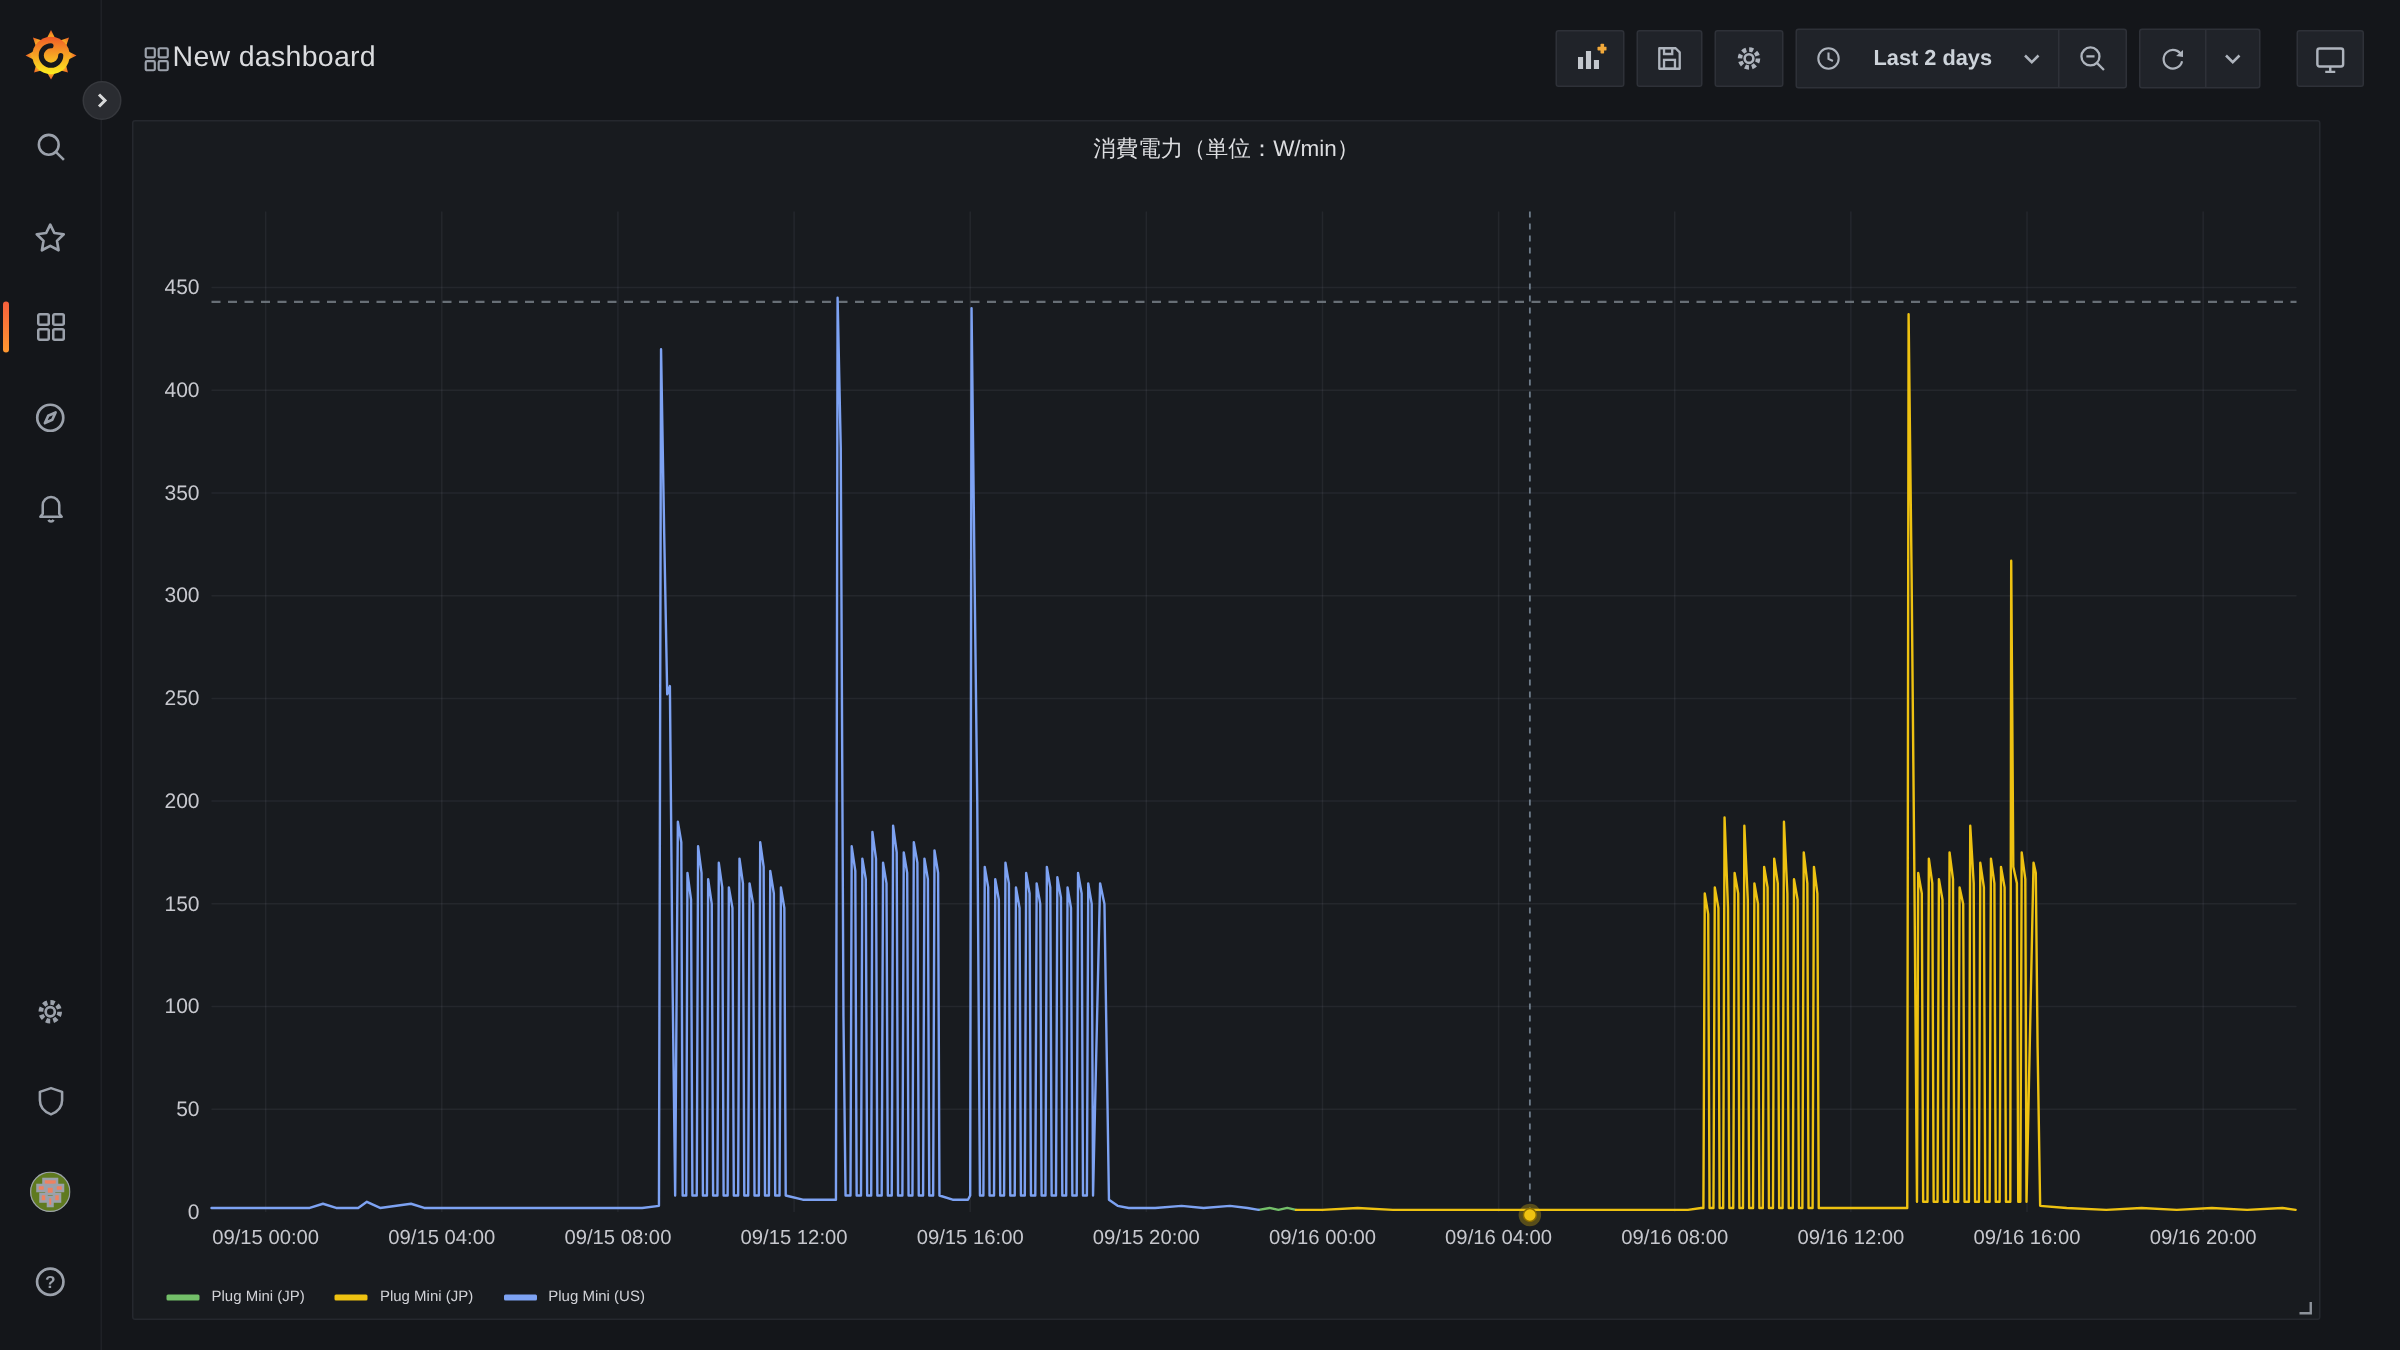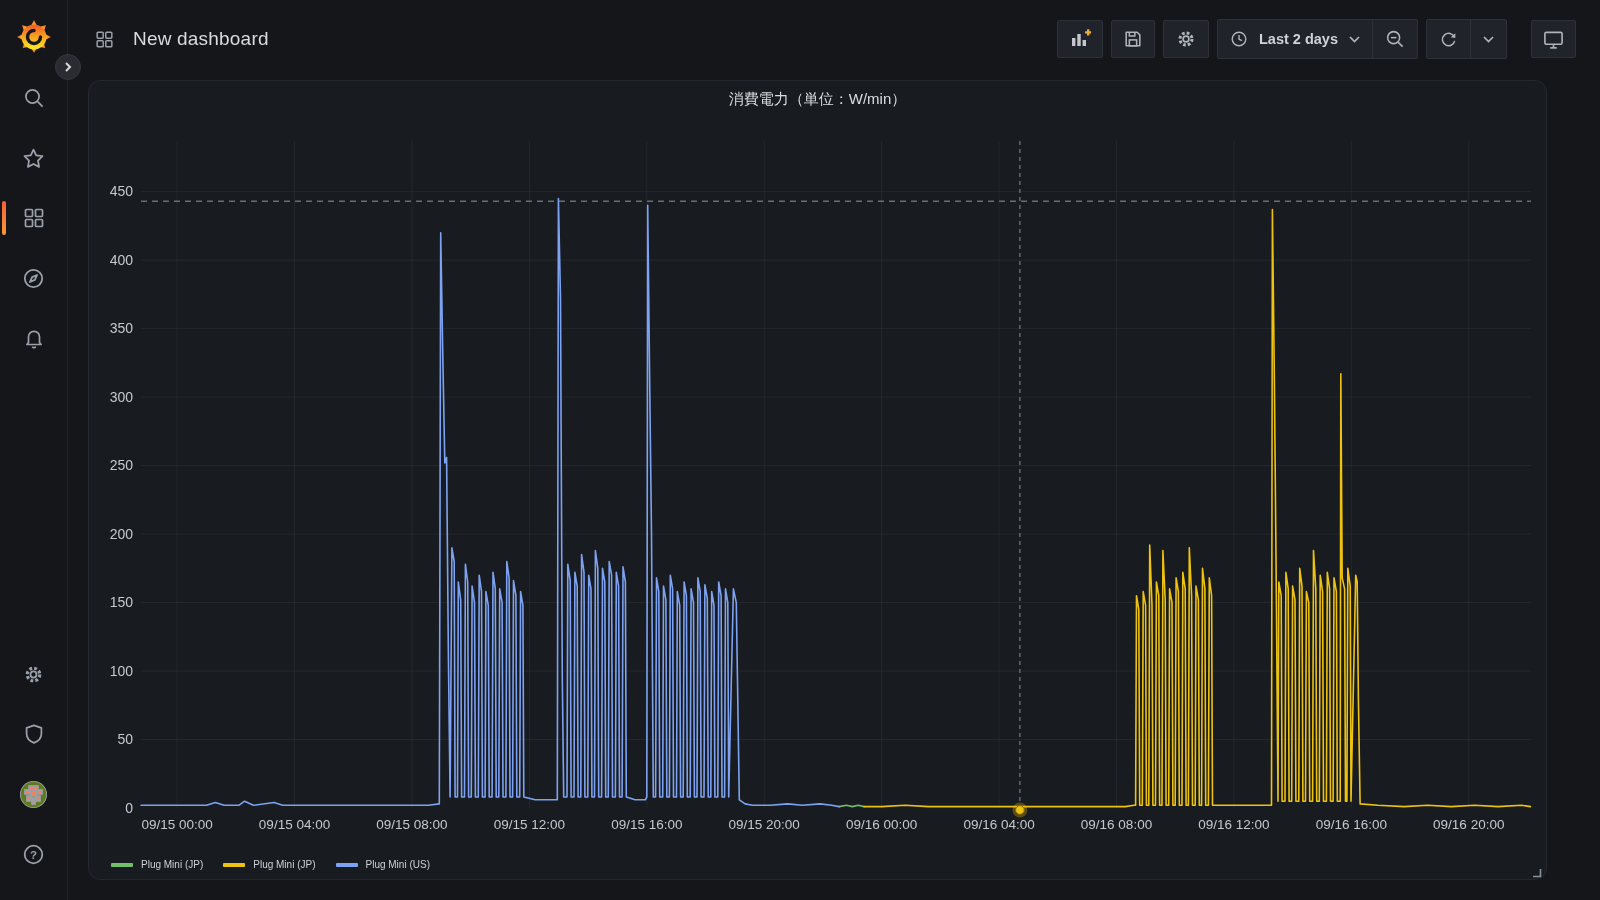--- a/index.html
+++ b/index.html
@@ -14,35 +14,35 @@
   .sb-item { position:relative; width:100%; height:24px; display:flex; justify-content:center; align-items:center; cursor:pointer; }
   .sb-item svg { stroke:#9ba1ab; fill:none; stroke-width:1.7; }
   .sb-item.active::before { content:""; position:absolute; left:2px; top:-5px; width:4px; height:34px; border-radius:2px; background:linear-gradient(#f55f3c,#ff9830); }
   .avatar { width:27px; height:27px; border-radius:50%; overflow:hidden; }
 
   .expand-btn { position:absolute; left:55px; top:54px; width:26px; height:26px; border-radius:50%; background:#2a2c31; border:1px solid #36383d; z-index:6; display:flex; align-items:center; justify-content:center; cursor:pointer; }
   .expand-btn svg { stroke:#d8d9da; fill:none; stroke-width:2; }
 
   
   .topbar { position:absolute; left:69px; top:0; right:0; height:78px; display:flex; align-items:center; justify-content:space-between; padding:0 24px 0 26px; }
-  .crumb { display:flex; align-items:center; gap:19px;justify-content:center; }
+  .crumb { display:flex; align-items:center; gap:1px;justify-content:center; }
   .crumb svg { stroke:#9ba1ab; fill:none; stroke-width:1.7; }
   .crumb h1 { font-size:19px; font-weight:400; color:#dadbde; letter-spacing:.2px; }
   .actions { display:flex; align-items:center; gap:8px; }
   .btn { height:38px; min-width:44px; padding:0 11px; background:#202329; border:1px solid #2e3138; border-radius:2px; display:flex; align-items:center; justify-content:center; gap:8px; color:#c7d0d9; cursor:pointer; }
   .btn svg { stroke:#aeb4bd; fill:none; stroke-width:1.7; }
   .group { display:flex; align-items:stretch; background:#202329; border:1px solid #2e3138; border-radius:2px; }
-  .group .seg { display:flex; align-items:center; gap:11px; padding:0 12px; height:38px; color:#cdd3da; cursor:pointer; }
+  .group .seg { display:flex; align-items:center; gap:21px; padding:0 12px; height:38px; color:#cdd3da; cursor:pointer; }
   .group .seg + .seg { border-left:1px solid #2e3138; }
   .group svg { stroke:#aeb4bd; fill:none; stroke-width:1.7; }
   .tr-label { font-size:14.5px; font-weight:600; color:#cdd3da; white-space:nowrap; }
   .tv { margin-left:16px; }
 
   
-  .panel { position:absolute; left:88px; top:80px; width:1459px; height:800px; background:#181b1f; border:1px solid #25282e; border-radius:12px; }
+  .panel { position:absolute; left:88px; top:80px; width:1459px; height:800px; background:#181b1f; border:1px solid #25282e; border-radius:2px; }
   .panel-title { position:absolute; top:0; left:0; right:0; height:36px; display:flex; align-items:center; justify-content:center; font-size:15px; font-weight:500; color:#dcdde0; cursor:pointer; z-index:2; }
   #chart { position:absolute; left:0; top:0; }
   #chart text { font-family:"Liberation Sans", sans-serif; }
   .grid { stroke:rgba(204,204,220,0.07); stroke-width:1; }
   .threshold { stroke:#767e86; stroke-dasharray:6 5; stroke-width:1.4; opacity:.85; }
   .ann { stroke:#93a6b8; stroke-dasharray:4 4; stroke-width:1.2; opacity:.7; }
   .xt { fill:#c7c8ce; font-size:13.5px; font-weight:500; }
   .yt { fill:#c7c8ce; font-size:14px; }
   .legend { position:absolute; left:22px; bottom:9px; display:flex; gap:20px; align-items:center; z-index:2; }
   .li { display:flex; align-items:center; gap:8px; font-size:10px; color:#d0d1d6; cursor:pointer; }

